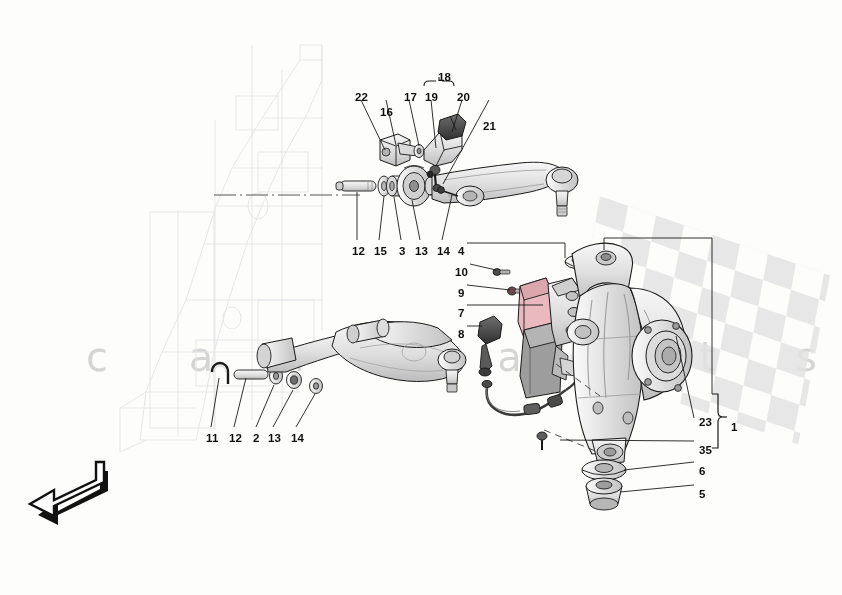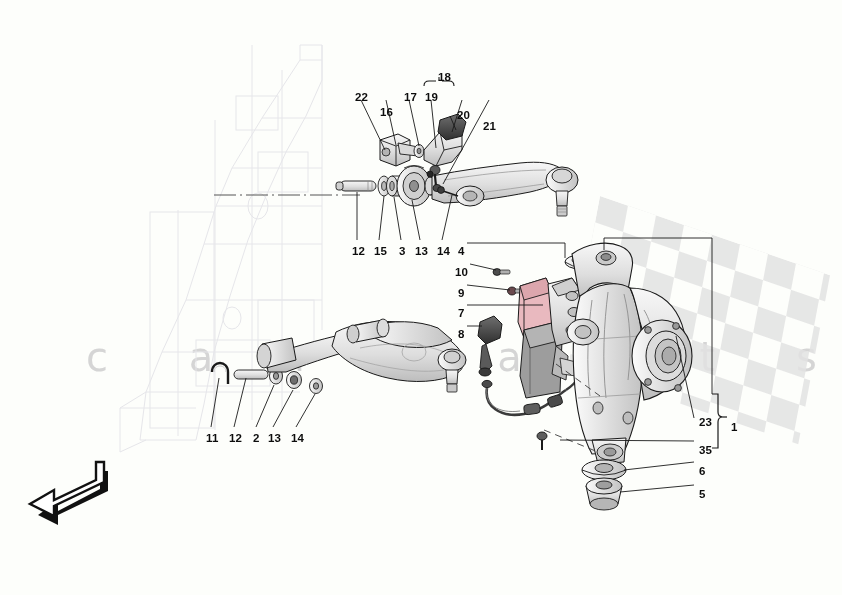--- a/index.html
+++ b/index.html
@@ -442,21 +442,21 @@
       <path d="M104 466 L104 486 L54 510 L54 520 L34 510 L54 496 L54 506 L96 484 L96 466 Z" fill="#111111" transform="translate(4,5)"></path>
       <path d="M104 462 L104 482 L54 506 L54 516 L30 504 L54 490 L54 500 L96 480 L96 462 Z" fill="#ffffff" stroke="#111111" stroke-width="2.4" stroke-linejoin="miter"></path>
     </g>
   </svg>
 
   <div id="callout-layer">
       <div class="callout" style="left: 355px; top: 92px;">22</div>
       <div class="callout" style="left: 380px; top: 107px;">16</div>
       <div class="callout" style="left: 404px; top: 92px;">17</div>
       <div class="callout" style="left: 425px; top: 92px;">19</div>
-      <div class="callout" style="left: 457px; top: 110px;">20</div>
+      <div class="callout" style="left: 457px; top: 92px;">20</div>
       <div class="callout" style="left: 483px; top: 92px; margin-top: 29px;">21</div>
       <div class="callout" style="left: 438px; top: 72px;">18</div>
       <div class="callout" style="left: 352px; top: 246px;">12</div>
       <div class="callout" style="left: 374px; top: 246px;">15</div>
       <div class="callout" style="left: 399px; top: 246px;">3</div>
       <div class="callout" style="left: 415px; top: 246px;">13</div>
       <div class="callout" style="left: 437px; top: 246px;">14</div>
       <div class="callout" style="left: 458px; top: 246px;">4</div>
       <div class="callout" style="left: 455px; top: 267px;">10</div>
       <div class="callout" style="left: 458px; top: 288px;">9</div>

